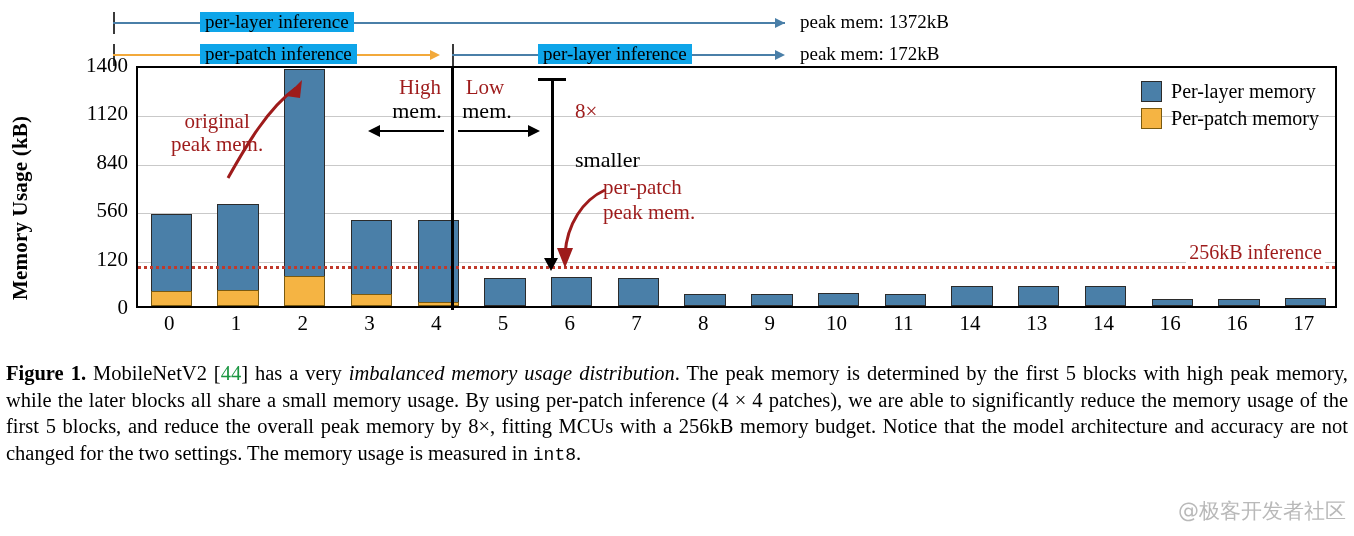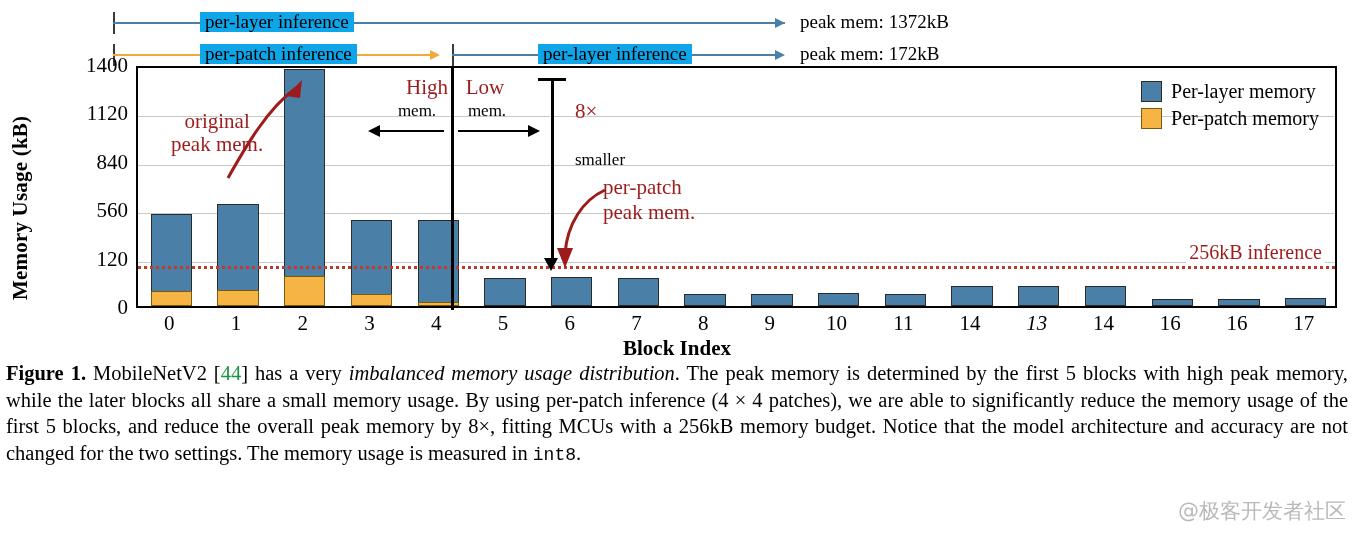--- a/index.html
+++ b/index.html
@@ -31,21 +31,21 @@
   .bar .seg-layer{position:absolute;left:0;width:100%;bottom:0;background:#4a7fa8;border:1.3px solid #2b2b2b;box-sizing:border-box;}
   .bar .seg-patch{position:absolute;left:0;width:100%;bottom:0;background:#f5b443;border:1.3px solid #7a5a10;box-sizing:border-box;}
 
   
   .xlab{position:absolute;top:312px;font-size:21px;color:#000;text-align:center;line-height:22px;}
   .xaxis-title{position:absolute;top:336px;width:1354px;text-align:center;font-size:21px;font-weight:bold;color:#000;}
 
   
   .divider{position:absolute;top:0;width:0;border-left:3px solid #000;height:242px;}
   .redtxt{position:absolute;color:#9e1b1b;font-size:21px;line-height:23px;white-space:nowrap;}
-  .blktxt{position:absolute;color:#000;font-size:17px;line-height:23px;white-space:nowrap;}
+  .blktxt{position:absolute;color:#000;font-size:22px;line-height:23px;white-space:nowrap;}
   .hline-arrow{position:absolute;height:0;border-top:2.5px solid #000;}
   .ah-left{position:absolute;width:0;height:0;border-top:6px solid transparent;border-bottom:6px solid transparent;border-right:12px solid #000;}
   .ah-right{position:absolute;width:0;height:0;border-top:6px solid transparent;border-bottom:6px solid transparent;border-left:12px solid #000;}
   .vline{position:absolute;width:0;border-left:3px solid #000;}
   .vcap{position:absolute;height:0;border-top:3px solid #000;}
   .ah-down{position:absolute;width:0;height:0;border-left:7px solid transparent;border-right:7px solid transparent;border-top:13px solid #000;}
   .constraint-line{position:absolute;left:0;width:100%;height:0;border-top:3px dotted #c0392b;}
   .constraint-lbl{position:absolute;color:#9e1b1b;font-size:20px;white-space:nowrap;background:#fff;padding:0 3px;}
 
   
@@ -182,21 +182,21 @@
 
     <div class="redtxt" style="left:33px;top:42px;text-align:center;">
       <span>original</span><br>
       <span>peak mem.</span>
     </div>
     <svg style="position:absolute;left:60px;top:6px;width:130px;height:110px;overflow:visible;">
       <path d="M 30 104 C 48 72, 70 34, 98 14" stroke="#9e1b1b" stroke-width="3" fill="none"></path>
       <polygon points="104,6 88,22 102,24" fill="#9e1b1b"></polygon>
     </svg>
 
-    <div class="redtxt" style="left:254px;top:8px;width:56px;text-align:right;">High</div>
+    <div class="redtxt" style="left:254px;top:8px;width:56px;text-align:center;">High</div>
     <div class="blktxt" style="left:248px;top:31px;width:62px;text-align:center;">mem.</div>
     <div class="redtxt" style="left:322px;top:8px;width:50px;text-align:center;">Low</div>
     <div class="blktxt" style="left:318px;top:31px;width:62px;text-align:center;">mem.</div>
 
     <div class="hline-arrow" style="left:242px;top:62px;width:64px;"></div>
     <div class="ah-left" style="left:230px;top:57px;"></div>
     <div class="hline-arrow" style="left:320px;top:62px;width:72px;"></div>
     <div class="ah-right" style="left:390px;top:57px;"></div>
 
     <div class="vcap" style="left:400px;top:10px;width:28px;"></div>
@@ -231,26 +231,25 @@
       <div class="xlab" style="left: 336.167px; width: 66.7222px;">3</div>
       <div class="xlab" style="left: 402.889px; width: 66.7222px;">4</div>
       <div class="xlab" style="left: 469.611px; width: 66.7222px;">5</div>
       <div class="xlab" style="left: 536.333px; width: 66.7222px;">6</div>
       <div class="xlab" style="left: 603.056px; width: 66.7222px;">7</div>
       <div class="xlab" style="left: 669.778px; width: 66.7222px;">8</div>
       <div class="xlab" style="left: 736.5px; width: 66.7222px;">9</div>
       <div class="xlab" style="left: 803.222px; width: 66.7222px;">10</div>
       <div class="xlab" style="left: 869.944px; width: 66.7222px;">11</div>
       <div class="xlab" style="left: 936.667px; width: 66.7222px;">14</div>
-      <div class="xlab" style="left: 1003.39px; width: 66.7222px; font-style: italic;">13</div>
+      <div class="xlab" style="left: 1003.39px; width: 66.7222px;">13</div>
       <div class="xlab" style="left: 1070.11px; width: 66.7222px;">14</div>
       <div class="xlab" style="left: 1136.83px; width: 66.7222px;">16</div>
       <div class="xlab" style="left: 1203.56px; width: 66.7222px;">16</div>
       <div class="xlab" style="left: 1270.28px; width: 66.7222px;">17</div>
     </div>
-  <div class="xaxis-title">Block Index</div>
 </div>
 
 <div id="caption">
   <b>Figure 1.</b><span> MobileNetV2 [</span><span class="cite">44</span><span>] has a very </span><i>imbalanced memory usage distribution</i><span>. The peak memory is determined by the first 5 blocks with high peak memory, while the later blocks all share a small memory usage. By using per-patch inference (4 × 4 patches), we are able to significantly reduce the memory usage of the first 5 blocks, and reduce the overall peak memory by 8×, fitting MCUs with a 256kB memory budget. Notice that the model architecture and accuracy are not changed for the two settings. The memory usage is measured in </span><span class="mono">int8</span><span>.</span>
 </div>
 
 <div id="watermark">@极客开发者社区</div>
 
 </body></html>

